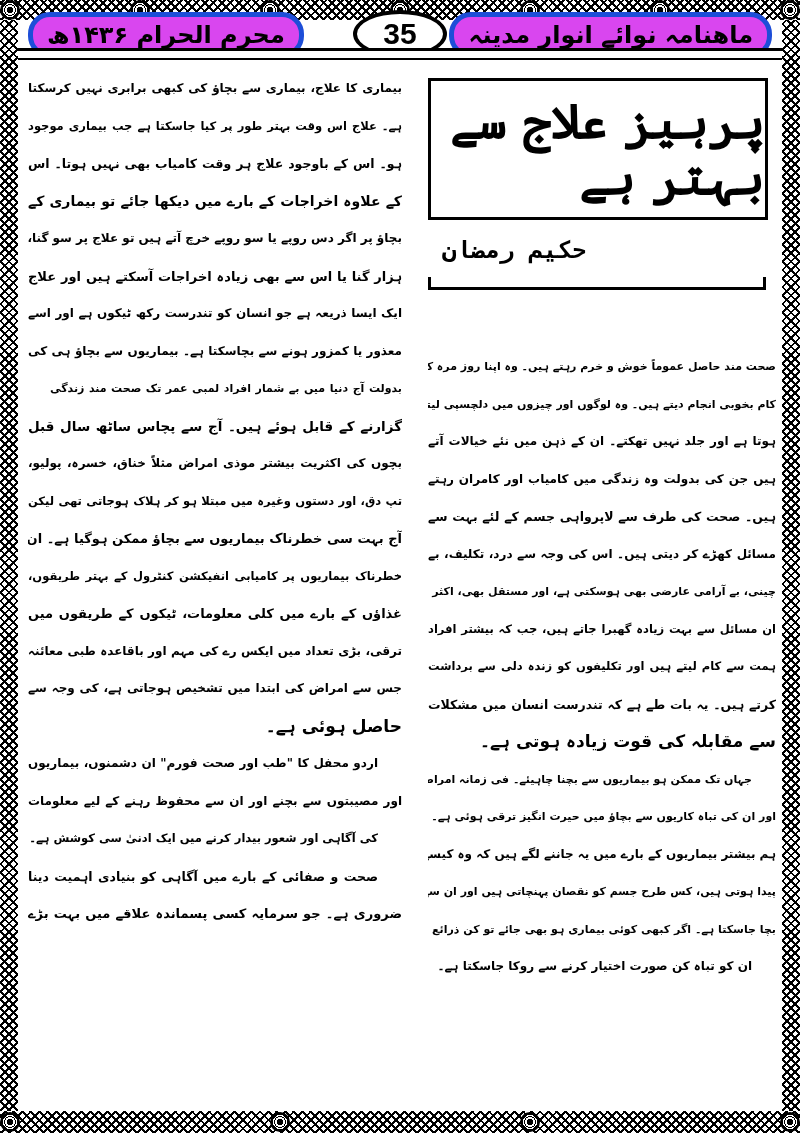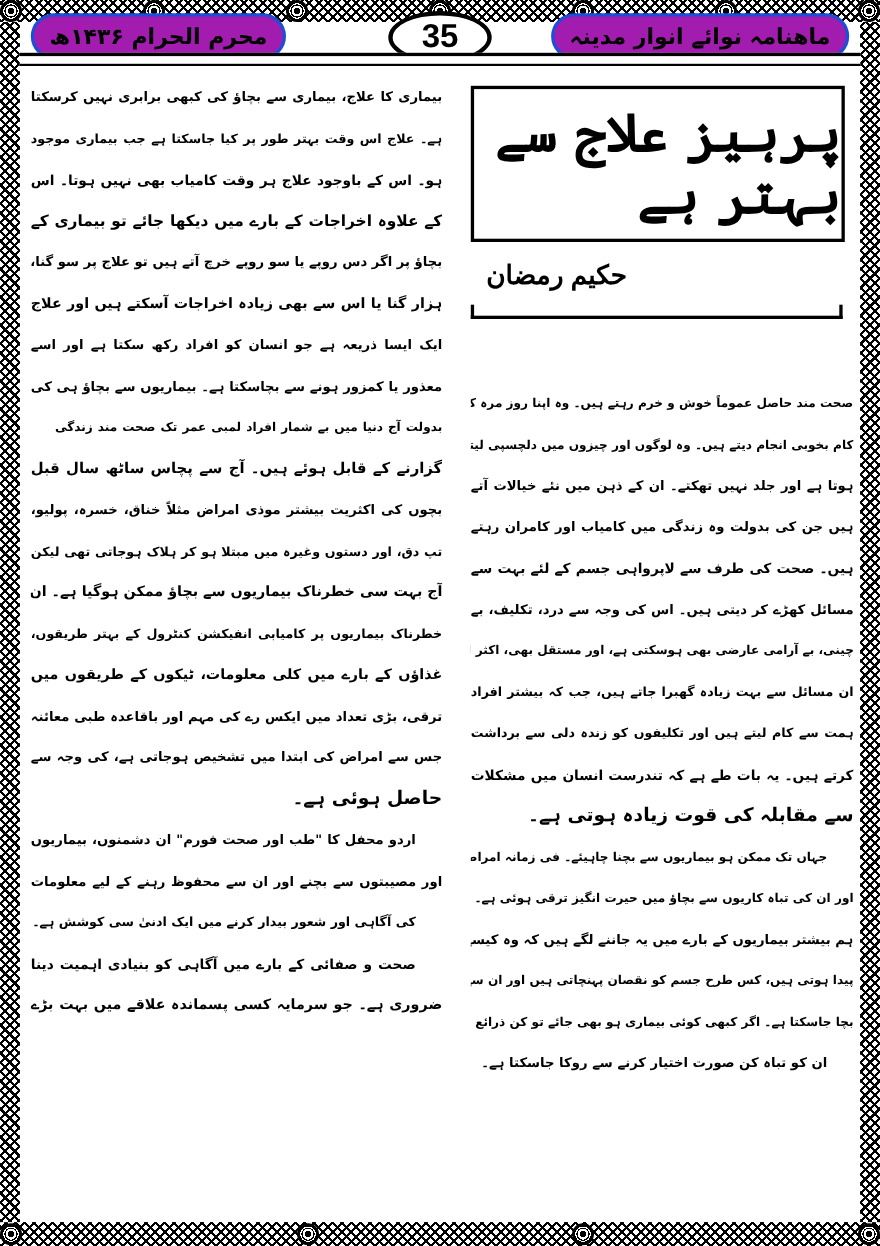--- a/index.html
+++ b/index.html
@@ -20,43 +20,43 @@
       repeating-linear-gradient(-45deg, #000 0 2px, transparent 2px 6px);
     background-color: #fff; }
   .border-left { left: 0; }
   .border-right { right: 0; }
   .rosette { position: absolute; width: 20px; height: 20px; border-radius: 50%;
     background: radial-gradient(circle, #000 0 3px, #fff 3px 5px, #000 5px 6px, #fff 6px 7px, #000 7px 10px); }
 
   
   .header { position: absolute; top: 6px; left: 18px; right: 18px; height: 46px; }
   .header-rule { position: absolute; left: 18px; right: 18px; top: 48px; height: 7px; border-top: 3px solid #000; border-bottom: 2px solid #000; background: #fff; }
-  .pill { position: absolute; top: 6px; height: 36px; border: 3px solid #1d4ed8; border-radius: 22px; background: #a21caf;
-    font-family: "DejaVu Sans", sans-serif; font-weight: bold; font-size: 20px; line-height: 36px; text-align: center; direction: rtl; padding: 0 14px; white-space: nowrap; }
+  .pill { position: absolute; top: 6px; height: 36px; border: 5px solid #1d4ed8; border-radius: 22px; background: #d946ef;
+    font-family: "DejaVu Sans", sans-serif; font-weight: bold; font-size: 24px; line-height: 36px; text-align: center; direction: rtl; padding: 0 14px; white-space: nowrap; }
   .pill-left { left: 10px; }
   .pill-right { right: 10px; }
   .page-num { position: absolute; left: 50%; top: 4px; transform: translateX(-50%); width: 86px; height: 40px; border: 4px solid #000; border-radius: 50%; background: #fff;
     font-family: "Liberation Sans", sans-serif; font-weight: bold; font-size: 30px; line-height: 40px; text-align: center; }
 
   
   .col { position: absolute; top: 70px; direction: rtl; text-align: justify; font-family: "DejaVu Sans", sans-serif; font-weight: bold; font-size: 17px; line-height: 37.5px; }
   .col-left { left: 28px; width: 374px; }
   .col-right { left: 428px; width: 348px; top: 348px; }
   .col .line { display: block; text-align-last: justify; white-space: nowrap; overflow: hidden; }
   .col .line.last { text-align-last: right; }
   .col .line.indent { padding-right: 24px; }
 
   
   .title-box { position: absolute; left: 428px; top: 78px; width: 334px; height: 136px; border: 3px solid #000; background: #fff;
     display: flex; align-items: center; justify-content: flex-start; }
   .title-text { font-family: "DejaVu Serif", serif; font-weight: bold; font-size: 48px; direction: rtl; }
 
   .author-area { position: absolute; left: 428px; top: 234px; width: 338px; height: 56px; }
   .author-bracket { position: absolute; left: 0; right: 0; bottom: 0; height: 10px; border-left: 3px solid #000; border-right: 3px solid #000; border-bottom: 3px solid #000; }
-  .author-name { position: absolute; left: 14px; top: 2px; font-family: Liberation Sans, sans-serif; font-weight: bold; font-size: 24px; direction: rtl; }
+  .author-name { position: absolute; left: 14px; top: 2px; font-family: Liberation Mono, monospace; font-weight: bold; font-size: 24px; direction: rtl; }
 </style>
 </head>
 <body>
 
 <div class="border-frame">
   <div class="border-top"></div>
   <div class="border-bottom"></div>
   <div class="border-left"></div>
   <div class="border-right"></div>
   <span class="rosette" style="left:0;top:0"></span>
@@ -108,21 +108,21 @@
     <span class="line last indent" style="font-size: 12px;">ان کو تباہ کن صورت اختیار کرنے سے روکا جاسکتا ہے۔</span>
   </div>
 
 <div class="col col-left" id="col-left">
     <span class="line" style="font-size: 12px;">بیماری کا علاج، بیماری سے بچاؤ کی کبھی برابری نہیں کرسکتا</span>
     <span class="line" style="font-size: 11.5px;">ہے۔ علاج اس وقت بہتر طور پر کیا جاسکتا ہے جب بیماری موجود</span>
     <span class="line" style="font-size: 12.5px;">ہو۔ اس کے باوجود علاج ہر وقت کامیاب بھی نہیں ہوتا۔ اس</span>
     <span class="line" style="font-size: 14px;">کے علاوہ اخراجات کے بارے میں دیکھا جائے تو بیماری کے</span>
     <span class="line" style="font-size: 12px;">بچاؤ پر اگر دس روپے یا سو روپے خرچ آتے ہیں تو علاج پر سو گنا،</span>
     <span class="line" style="font-size: 13px;">ہزار گنا یا اس سے بھی زیادہ اخراجات آسکتے ہیں اور علاج</span>
-    <span class="line" style="font-size: 12px;">ایک ایسا ذریعہ ہے جو انسان کو افراد رکھ سکتا ہے اور اسے</span>
+    <span class="line" style="font-size: 12px;">ایک ایسا ذریعہ ہے جو انسان کو تندرست رکھ ٹیکوں ہے اور اسے</span>
     <span class="line" style="font-size: 12px;">معذور یا کمزور ہونے سے بچاسکتا ہے۔ بیماریوں سے بچاؤ ہی کی</span>
     <span class="line" style="font-size: 11px; margin-left: 22px;">بدولت آج دنیا میں بے شمار افراد لمبی عمر تک صحت مند زندگی</span>
     <span class="line" style="font-size: 13.5px;">گزارنے کے قابل ہوئے ہیں۔ آج سے پچاس ساٹھ سال قبل</span>
     <span class="line" style="font-size: 12px;">بچوں کی اکثریت بیشتر موذی امراض مثلاً خناق، خسرہ، پولیو،</span>
     <span class="line" style="font-size: 11.5px;">تپ دق، اور دستوں وغیرہ میں مبتلا ہو کر ہلاک ہوجاتی تھی لیکن</span>
     <span class="line" style="font-size: 13px;">آج بہت سی خطرناک بیماریوں سے بچاؤ ممکن ہوگیا ہے۔ ان</span>
     <span class="line" style="font-size: 11.5px;">خطرناک بیماریوں پر کامیابی انفیکشن کنٹرول کے بہتر طریقوں،</span>
     <span class="line" style="font-size: 13px;">غذاؤں کے بارے میں کلی معلومات، ٹیکوں کے طریقوں میں</span>
     <span class="line" style="font-size: 12px;">ترقی، بڑی تعداد میں ایکس رے کی مہم اور باقاعدہ طبی معائنہ</span>
     <span class="line" style="font-size: 12px;">جس سے امراض کی ابتدا میں تشخیص ہوجاتی ہے، کی وجہ سے</span>

